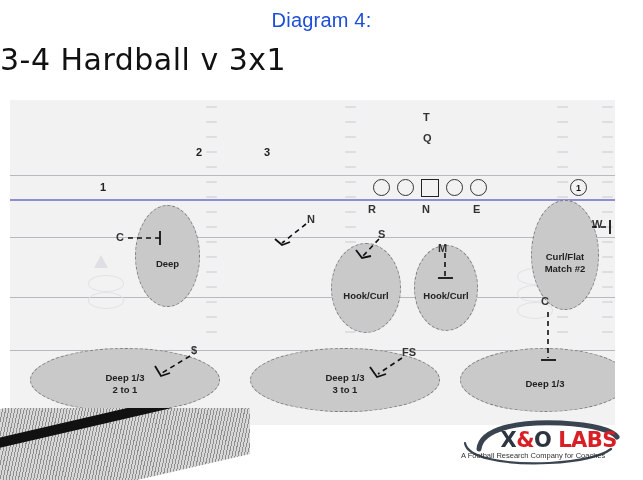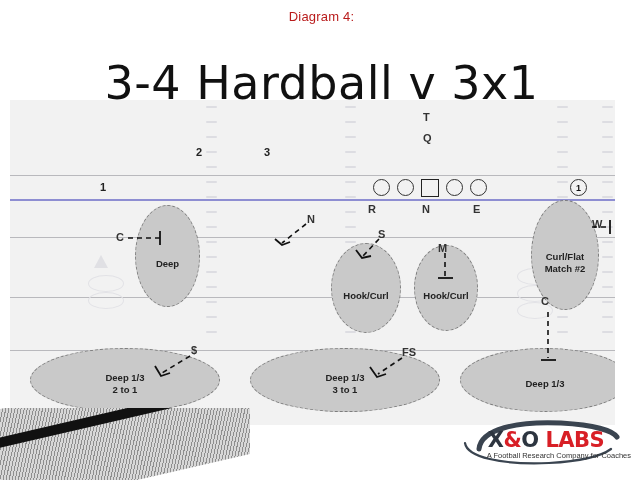--- a/index.html
+++ b/index.html
@@ -6,25 +6,25 @@
   body{
     width:643px;height:480px;background:#ffffff;
     font-family:"Liberation Sans", sans-serif;
     overflow:hidden;position:relative;
   }
   #slide{position:absolute;inset:0;background:#fff;}
 
   
   #diagram-label{
     position:absolute;left:0;right:0;top:9px;text-align:center;
-    font-size:13px;color:#b91c1c;letter-spacing:.2px;
+    font-size:20px;color:#1d4ed8;letter-spacing:.2px;
   }
   #main-title{
-    position:absolute;left:0;right:0;top:56px;text-align:center;
-    font-size:46px;font-weight:400;color:#111;letter-spacing:.5px;
+    position:absolute;left:0;right:0;top:42px;text-align:left;
+    font-size:30px;font-weight:400;color:#111;letter-spacing:.5px;
     font-family:"DejaVu Sans", sans-serif;
   }
 
   
   #field{
     position:absolute;left:10px;top:100px;width:605px;height:325px;
     background:#f2f2f2;overflow:hidden;
   }
   #field-inner{position:absolute;inset:0;}
 
@@ -76,29 +76,29 @@
   }
   #wedge-black{
     position:absolute;left:-20px;top:34px;width:310px;height:10px;
     background:#111;transform:rotate(-13deg);transform-origin:left top;
   }
 
   
   #logo{position:absolute;right:22px;bottom:13px;width:160px;height:48px;}
   #logo-swoosh{position:absolute;inset:0;}
   #logo-text{
-    position:absolute;left:14px;top:9px;width:142px;text-align:center;
+    position:absolute;left:14px;top:9px;width:142px;text-align:right;
     font-size:21px;font-weight:bold;letter-spacing:-.5px;white-space:nowrap;
     font-family:"DejaVu Sans", sans-serif;
   }
   #logo-xo{color:#2d3540;}
   #logo-amp{color:#d81f26;}
   #logo-labs{color:#d81f26;}
   #logo-tag{
-    position:absolute;left:0;top:32px;width:170px;text-align:right;
+    position:absolute;left:0;top:32px;width:170px;text-align:left;
     font-size:7.5px;color:#333;white-space:nowrap;font-weight:normal;
   }
 </style>
 </head>
 <body>
 
 <div id="slide">
 
   <div id="diagram-label">Diagram 4:</div>
   <div id="main-title">3-4 Hardball v 3x1</div>

